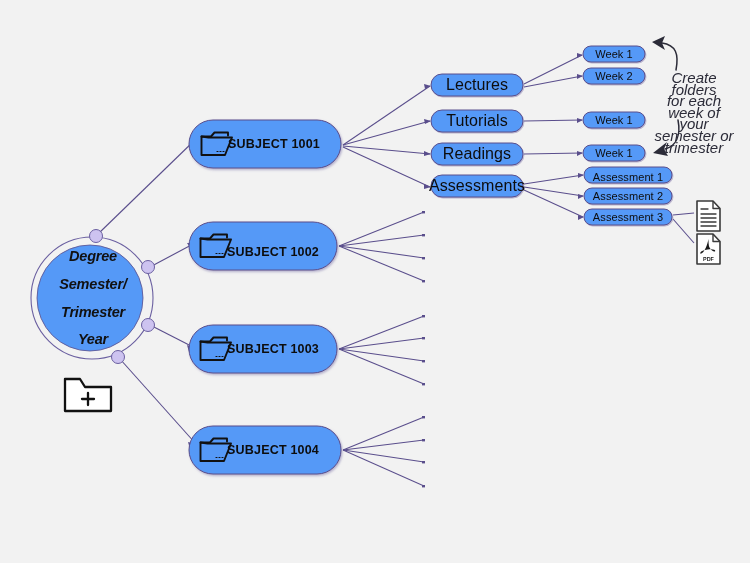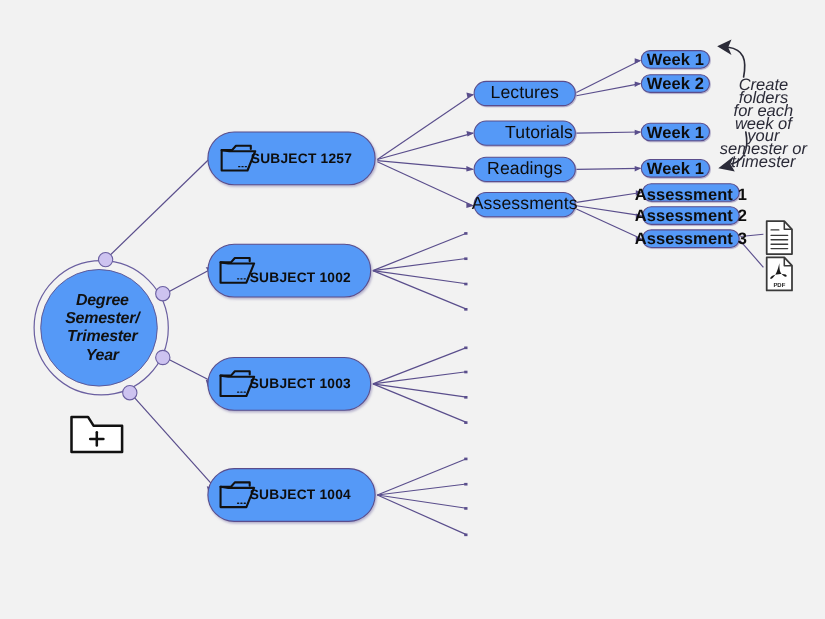--- a/index.html
+++ b/index.html
@@ -16,33 +16,33 @@
     position:absolute;
     display:flex;align-items:center;justify-content:center;
     pointer-events:none;
     white-space:nowrap;
     color:#0d0d0d;
   }
   
   .center-text{
     position:absolute;
     left:40px;top:248px;width:106px;height:100px;
-    display:flex;flex-direction:column;align-items:center;justify-content:center;
+    display:flex;flex-direction:column;align-items:center;justify-content:space-between;
     font-weight:bold;font-style:italic;
     font-size:14.5px;line-height:16.5px;
     letter-spacing:-0.2px;
     color:#111;
     text-align:center;
   }
   
   .subject-text{
     font-weight:bold;font-size:12.5px;letter-spacing:0.2px;
   }
   .mid-text{font-size:16px;letter-spacing:0.1px;}
-  .leaf-text{font-size:15px;letter-spacing:0.1px;font-weight:bold;}
+  .leaf-text{font-size:11px;letter-spacing:0.1px;}
   .annot{
     position:absolute;
     left:648px;top:72px;width:92px;
     font-style:italic;font-size:15px;line-height:11.6px;
     text-align:center;color:#2b2b38;
   }
 </style>
 </head>
 <body>
 
@@ -283,27 +283,27 @@
   </g>
 </svg>
 
 <div class="center-text">
   <span>Degree</span>
   <span>Semester/</span>
   <span>Trimester</span>
   <span>Year</span>
 </div>
 
-<div class="node-label subject-text" style="left:228px;top:120px;width:110px;height:48px;justify-content:flex-start;">SUBJECT 1257</div>
+<div class="node-label subject-text" style="left:228px;top:120px;width:110px;height:48px;justify-content:flex-start;">SUBJECT 1001</div>
 <div class="node-label subject-text" style="left:227px;top:222px;width:110px;height:60px;justify-content:flex-start;">SUBJECT 1002</div>
 <div class="node-label subject-text" style="left:227px;top:325px;width:110px;height:48px;justify-content:flex-start;">SUBJECT 1003</div>
 <div class="node-label subject-text" style="left:227px;top:426px;width:110px;height:48px;justify-content:flex-start;">SUBJECT 1004</div>
 
 <div class="node-label mid-text" style="left:431px;top:74px;width:92px;height:22px;">Lectures</div>
-<div class="node-label mid-text" style="left:444px;top:110px;width:92px;height:22px;">Tutorials</div>
+<div class="node-label mid-text" style="left:431px;top:110px;width:92px;height:22px;">Tutorials</div>
 <div class="node-label mid-text" style="left:431px;top:143px;width:92px;height:22px;">Readings</div>
 <div class="node-label mid-text" style="left:431px;top:175px;width:92px;height:22px;">Assessments</div>
 
 <div class="node-label leaf-text" style="left:583px;top:46px;width:62px;height:16px;">Week 1</div>
 <div class="node-label leaf-text" style="left:583px;top:68px;width:62px;height:16px;">Week 2</div>
 <div class="node-label leaf-text" style="left:583px;top:112px;width:62px;height:16px;">Week 1</div>
 <div class="node-label leaf-text" style="left:583px;top:145px;width:62px;height:16px;">Week 1</div>
 <div class="node-label leaf-text" style="left:584px;top:167px;width:88px;height:20px;">Assessment 1</div>
 <div class="node-label leaf-text" style="left:584px;top:188px;width:88px;height:16px;">Assessment 2</div>
 <div class="node-label leaf-text" style="left:584px;top:209px;width:88px;height:16px;">Assessment 3</div>

